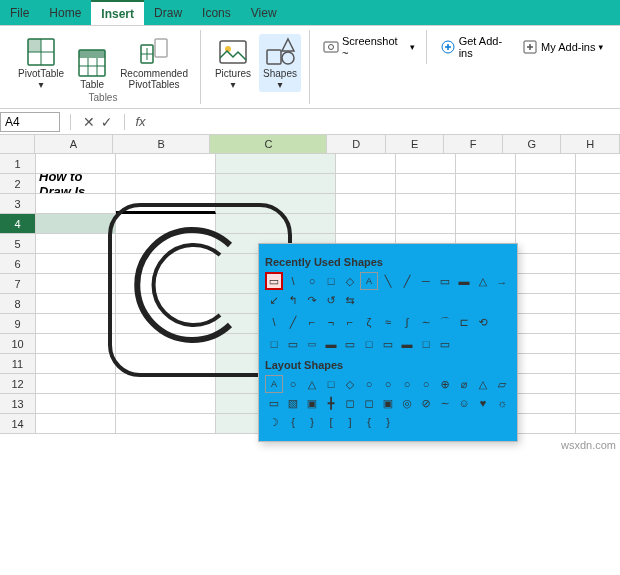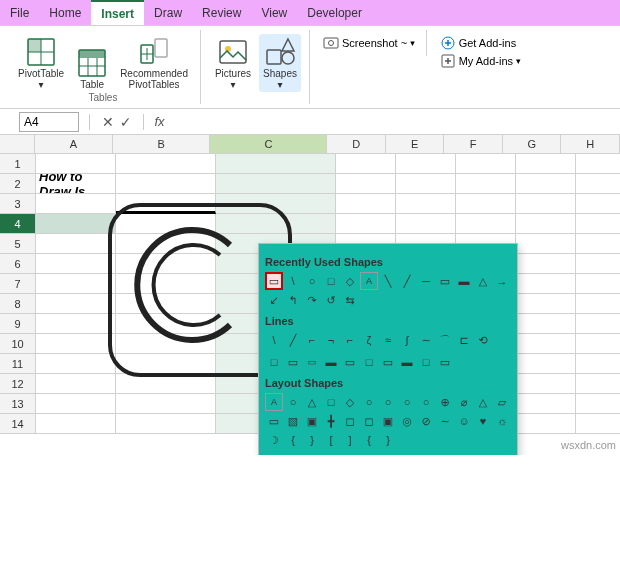--- a/index.html
+++ b/index.html
@@ -2,38 +2,38 @@
 <html><head>
   <meta charset="utf-8">
   <style>
     * { box-sizing: border-box; margin: 0; padding: 0; }
     body { font-family: 'Segoe UI', Arial, sans-serif; font-size: 12px; background: #fff; width: 620px; height: 575px; overflow: hidden; }
 
     
     .ribbon { background: #fff; border-bottom: 1px solid #d0d0d0; }
 
     
-    .tab-row { display: flex; background: #f0abfc; border-bottom: 1px solid #d0d0d0; height: 26px; align-items: stretch; }
+    .tab-row { display: flex; background: #14b8a6; border-bottom: 1px solid #d0d0d0; height: 26px; align-items: stretch; }
     .tab-item { padding: 4px 10px; font-size: 12px; cursor: pointer; display: flex; align-items: center; color: #333; }
     .tab-item.active { background: #fff; border-top: 2px solid #217346; color: #217346; font-weight: 600; }
 
     
     .ribbon-content { display: flex; padding: 4px 6px; gap: 2px; height: 82px; align-items: flex-start; }
     .ribbon-group { display: flex; flex-direction: column; align-items: center; border-right: 1px solid #d0d0d0; padding: 4px 8px; height: 100%; justify-content: space-between; }
     .ribbon-group-label { font-size: 10px; color: #666; margin-top: auto; }
     .ribbon-buttons { display: flex; gap: 4px; align-items: flex-end; }
     .ribbon-btn { display: flex; flex-direction: column; align-items: center; padding: 2px 4px; cursor: pointer; border-radius: 3px; min-width: 40px; }
     .ribbon-btn .btn-icon { width: 32px; height: 32px; display: flex; align-items: center; justify-content: center; }
     .ribbon-btn .btn-label { font-size: 10px; color: #333; text-align: center; white-space: nowrap; }
 
     
     .ribbon-btn.active-btn { background: #ddeeff; }
 
     
-    .formula-bar { display: flex; align-items: center; border-bottom: 1px solid #d0d0d0; height: 26px; padding: 0 19px; gap: 8px; }
+    .formula-bar { display: flex; align-items: center; border-bottom: 1px solid #d0d0d0; height: 26px; padding: 0 0; gap: 8px; }
     .name-box { width: 60px; border: 1px solid #aaa; padding: 1px 4px; font-size: 12px; height: 20px; }
     .formula-bar-sep { width: 1px; background: #ccc; height: 16px; margin: 0 2px; }
     .formula-icons { display: flex; gap: 2px; align-items: center; color: #555; font-size: 14px; }
     .formula-icons span { cursor: pointer; padding: 0 2px; }
     .fx-label { font-style: italic; color: #555; font-size: 13px; margin-right: 4px; }
     .formula-input { flex: 1; border: none; outline: none; font-size: 12px; }
     .col-headers { display: flex; border-bottom: 1px solid #d0d0d0; background: #f3f3f3; }
     .col-header-corner { width: 35px; min-width: 35px; border-right: 1px solid #d0d0d0; height: 18px; background: #f3f3f3; }
     .col-header { height: 18px; border-right: 1px solid #d0d0d0; display: flex; align-items: center; justify-content: center; font-size: 11px; color: #333; }
 
@@ -45,49 +45,48 @@
     .grid { flex: 1; position: relative; }
     .grid-row { display: flex; }
     .grid-cell { height: 20px; border-right: 1px solid #d0d0d0; border-bottom: 1px solid #d0d0d0; font-size: 12px; padding: 0 3px; display: flex; align-items: center; overflow: hidden; }
     .grid-cell.active-col { background: #e6f2eb; }
     .grid-cell.selected { background: #cce0d6; }
 
     
     .cell-content-italic-bold { font-style: italic; font-weight: bold; font-size: 13px; }
 
     
-    .shapes-dropdown { position: absolute; left: 260px; top: 108px; width: 260px; background: #14b8a6; border: 1px solid #bbb; box-shadow: 2px 3px 8px rgba(0,0,0,0.2); z-index: 100; padding: 6px; }
+    .shapes-dropdown { position: absolute; left: 260px; top: 108px; width: 260px; background: #0ea5e9; border: 1px solid #bbb; box-shadow: 2px 3px 8px rgba(0,0,0,0.2); z-index: 100; padding: 6px; }
     .dropdown-section-title { font-weight: 700; font-size: 11px; color: #333; margin: 6px 0 4px 0; }
     .shapes-row { display: flex; flex-wrap: wrap; gap: 1px; margin-bottom: 4px; }
     .shape-icon { width: 18px; height: 18px; display: flex; align-items: center; justify-content: center; cursor: pointer; font-size: 11px; color: #333; border: 1px solid transparent; }
     .shape-icon.highlighted { border: 2px solid #c00; background: #ffe0e0; }
 
     
     .watermark { position: absolute; bottom: 4px; right: 4px; font-size: 11px; color: #999; }
 
     
     .ribbon-right-section { display: flex; flex-direction: column; padding: 4px 8px; border-right: 1px solid #d0d0d0; }
     .small-btn { font-size: 11px; cursor: pointer; display: flex; align-items: center; gap: 3px; padding: 1px 3px; border-radius: 2px; }
     .small-btn .arrow { font-size: 9px; }
 
     
-    .addins-section { display: flex; flex-direction: column; padding: 4px 8px; }
+    .addins-section { display: flex; flex-direction: row; padding: 4px 8px; }
   </style>
 </head>
 <body>
 
 <div class="ribbon">
   <div class="tab-row">
     <div class="tab-item">File</div>
     <div class="tab-item">Home</div>
     <div class="tab-item active">Insert</div>
     <div class="tab-item">Draw</div>
-    <div class="tab-item">Review</div>
+    <div class="tab-item">Icons</div>
     <div class="tab-item">View</div>
-    <div class="tab-item">Developer</div>
   </div>
 
   <div class="ribbon-content">
 
     <div class="ribbon-group">
       <div class="ribbon-buttons">
         <div class="ribbon-btn">
           <div class="btn-icon">
             <svg width="30" height="30" viewBox="0 0 30 30">
               <rect x="2" y="2" width="26" height="26" rx="1" fill="none" stroke="#217346" stroke-width="1.5"></rect>
@@ -408,21 +407,20 @@
       <div class="shape-icon">▬</div>
       <div class="shape-icon">△</div>
       <div class="shape-icon">→</div>
       <div class="shape-icon">↙</div>
       <div class="shape-icon">↰</div>
       <div class="shape-icon">↷</div>
       <div class="shape-icon">↺</div>
       <div class="shape-icon">⇆</div>
     </div>
 
-    <div class="dropdown-section-title">Lines</div>
     <div class="shapes-row">
       <div class="shape-icon">\</div>
       <div class="shape-icon">╱</div>
       <div class="shape-icon">⌐</div>
       <div class="shape-icon">¬</div>
       <div class="shape-icon">⌐</div>
       <div class="shape-icon">ζ</div>
       <div class="shape-icon">≈</div>
       <div class="shape-icon">∫</div>
       <div class="shape-icon">∼</div>

